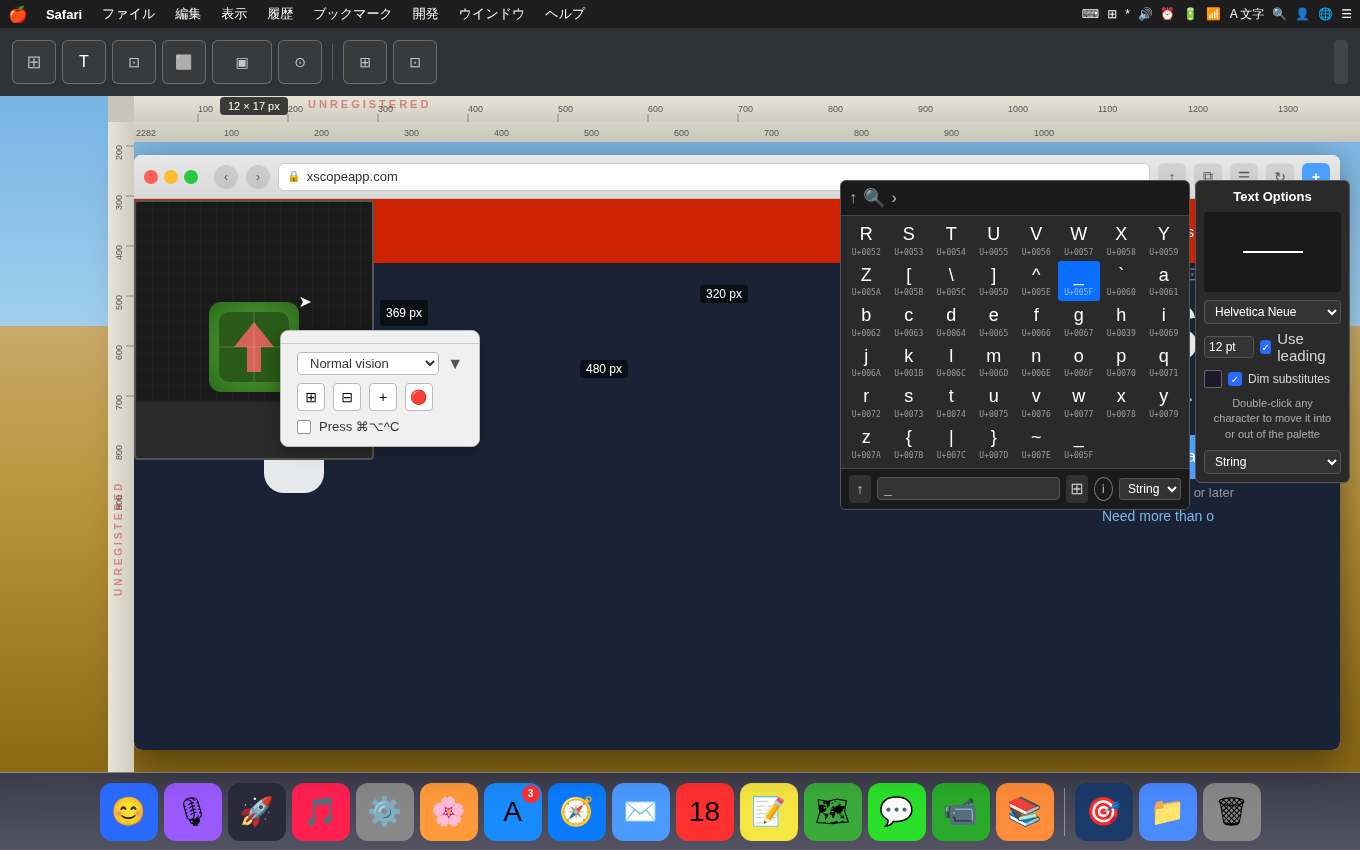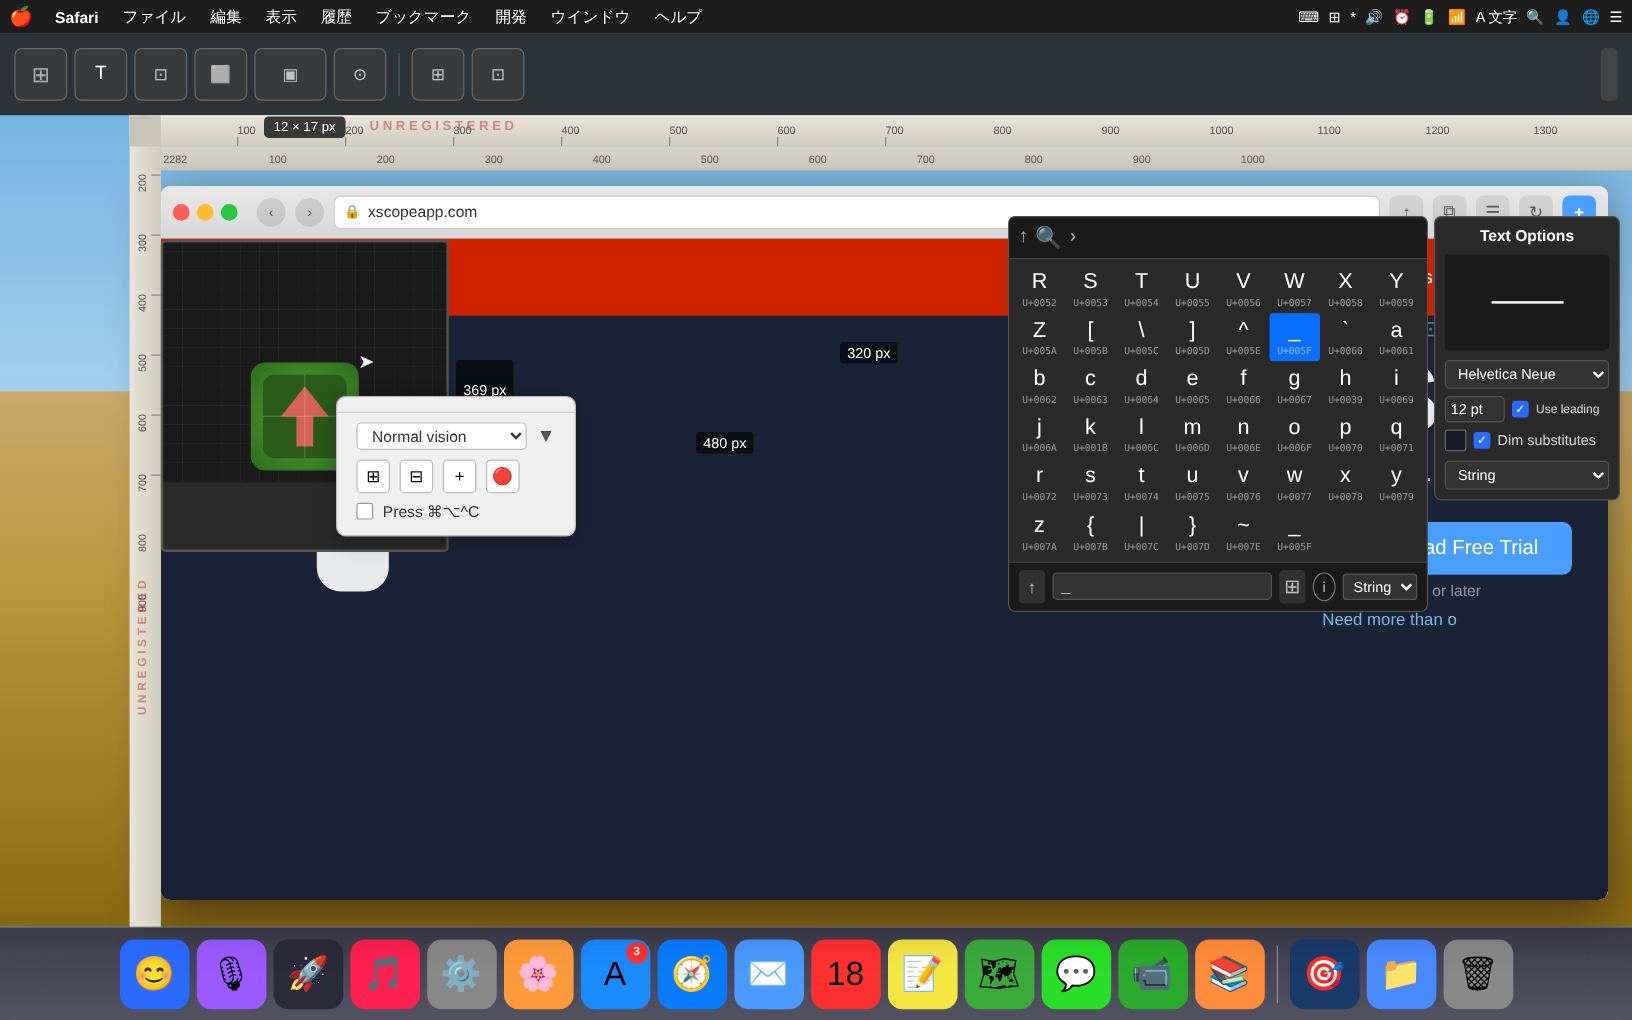--- a/index.html
+++ b/index.html
@@ -411,21 +411,21 @@
       border: 1px solid #bbb;
       border-radius: 4px;
       background: white;
       display: flex; align-items: center; justify-content: center;
       font-size: 14px;
       cursor: pointer;
     }
     .popup-shortcut {
       padding: 4px 16px;
       display: flex;
-      align-items: flex-start;
+      align-items: center;
       gap: 8px;
       font-size: 13px;
       color: #333;
     }
     .popup-checkbox {
       width: 14px; height: 14px;
       border: 1px solid #999;
       border-radius: 2px;
       background: white;
     }
@@ -944,21 +944,21 @@
         <line x1="0" y1="35" x2="70" y2="35" stroke="rgba(255,255,255,0.2)" stroke-width="1"></line>
         <line x1="35" y1="0" x2="35" y2="70" stroke="rgba(255,255,255,0.2)" stroke-width="1"></line>
       </svg>
     </div>
   </div>
 
   <div style="position:absolute; top:90px; right:60px; color:white; font-size:16px; z-index:5;">➤</div>
 
 </div>
 
-<div style="position:absolute; top:300px; left:380px; color:white; font-size:12px; z-index:46; background:rgba(0,0,0,0.6); padding:18px 6px; border-radius:3px;">369 px</div>
+<div style="position:absolute; top:300px; left:380px; color:white; font-size:12px; z-index:46; background:rgba(0,0,0,0.6); padding:6px 6px; border-radius:3px;">369 px</div>
 <div style="position:absolute; top:360px; left:580px; color:white; font-size:12px; z-index:46; background:rgba(0,0,0,0.6); padding:2px 6px; border-radius:3px;">480 px</div>
 <div style="position:absolute; top:285px; left:700px; color:white; font-size:12px; z-index:46; background:rgba(0,0,0,0.6); padding:2px 6px; border-radius:3px;">320 px</div>
 
 <div class="loupe-options-popup">
   <div class="popup-divider"></div>
   <div class="popup-select-row">
     <select class="popup-select">
       <option>Normal vision</option>
       <option>Color blind</option>
     </select>
@@ -1190,27 +1190,28 @@
     <div class="text-options-line"></div>
   </div>
   <div class="text-options-row">
     <select class="text-options-select">
       <option>Helvetica Neue</option>
     </select>
   </div>
   <div class="text-options-row">
     <input class="text-options-number" value="12 pt" style="width: 50px;">
     <div class="text-options-checkbox">✓</div>
-    <span style="color:rgba(255,255,255,0.8); font-size:10px;">Use leading</span>
+    <span style="color:rgba(255,255,255,0.8); font-size:15px;">Use leading</span>
   </div>
   <div class="text-options-checkbox-row">
     <div class="text-options-swatch"></div>
     <div class="text-options-checkbox">✓</div>
     <span>Dim substitutes</span>
   </div>
+  <div class="text-options-desc">Double-click any character to move it into or out of the palette</div>
   <select class="text-options-dropdown">
     <option>String</option>
     <option>Char</option>
   </select>
 </div>
 
 <div class="dock">
 
   <div id="dock-icons" style="display:flex; align-items:center; gap:6px;">
       <div class="dock-icon" style="background: rgb(42, 106, 255); font-size: 28px; text-align: center;">😊</div>

